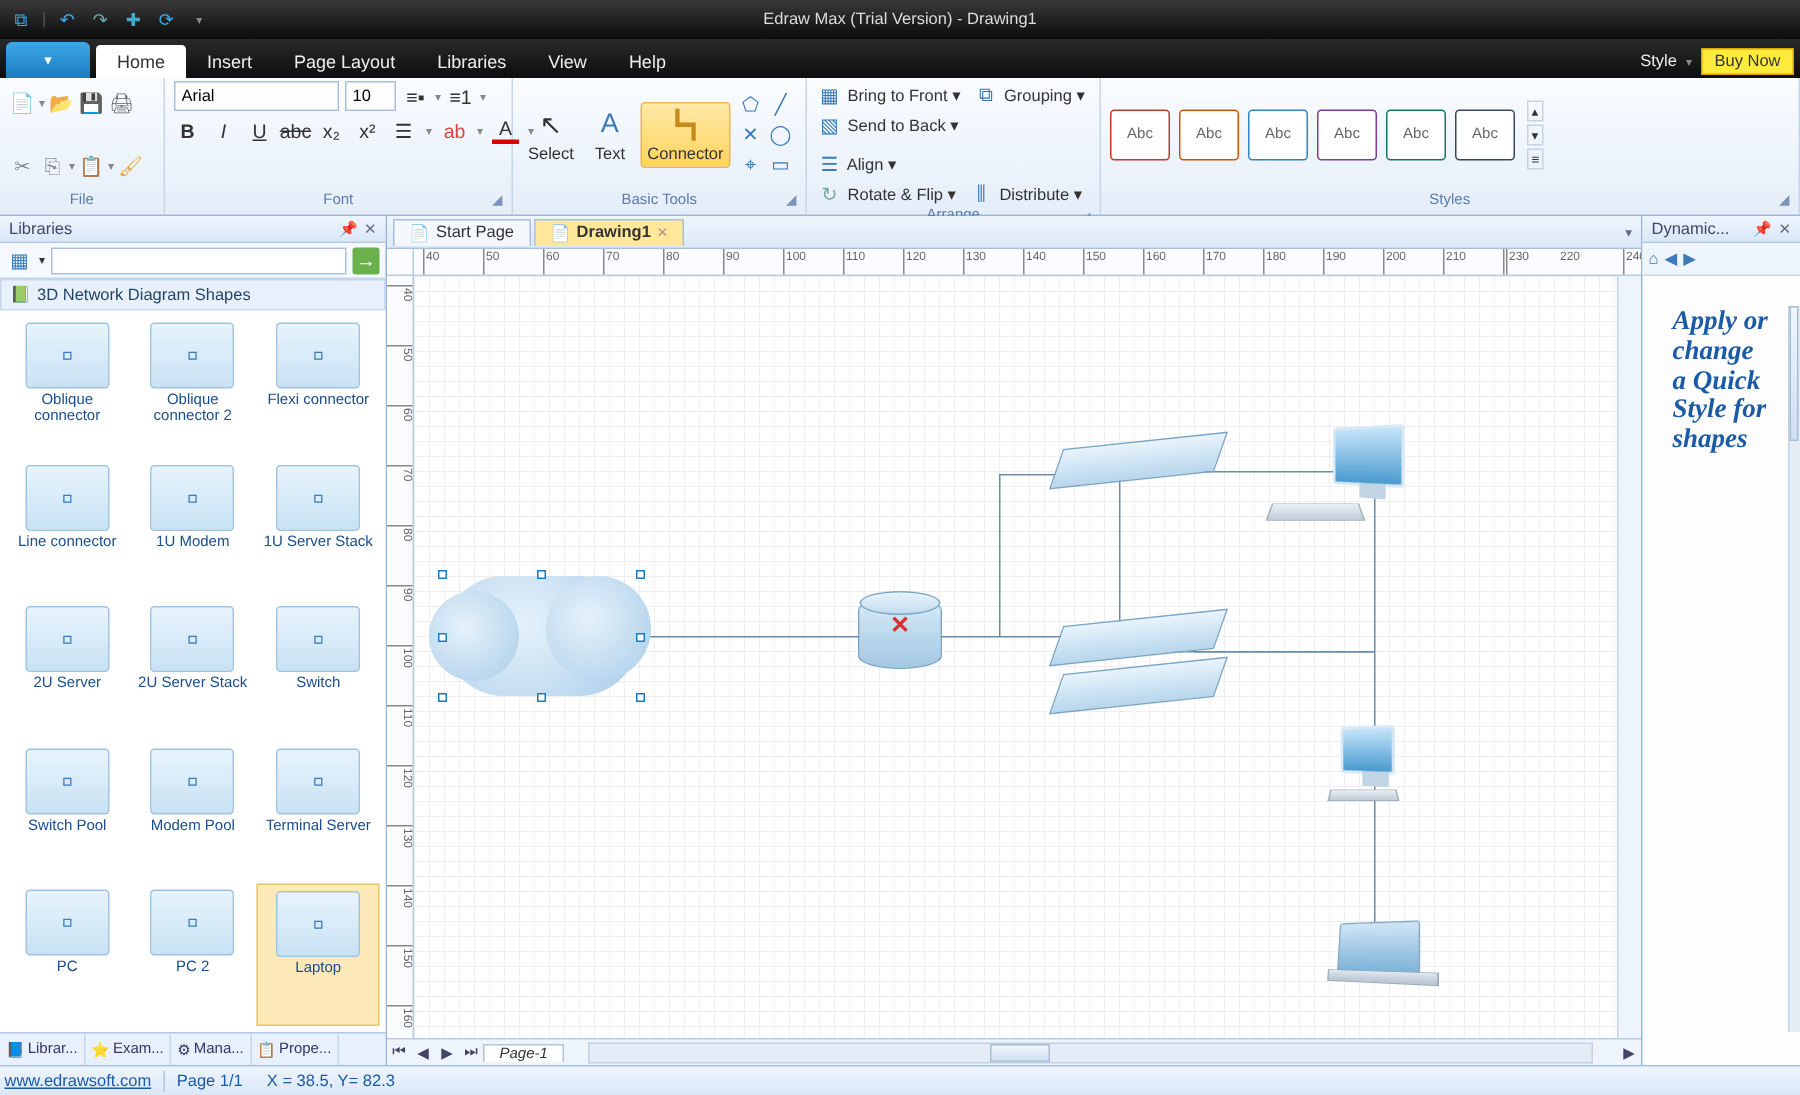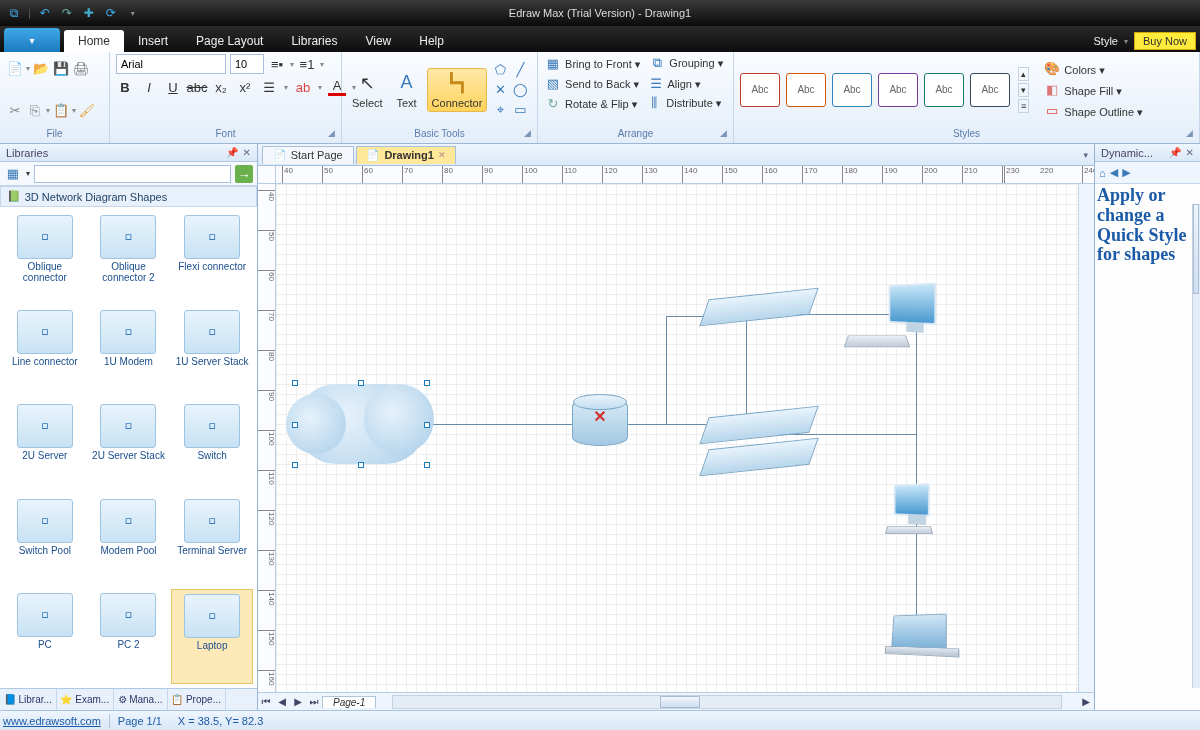--- a/index.html
+++ b/index.html
@@ -91,21 +91,21 @@
 
 .h-scroll { height: 18px; border-top:1px solid #b8cce4; display:flex; align-items:center; background:#eef4fb; font-size:10px; }
 .h-scroll .nav-btn { width: 16px; text-align:center; color:#446; cursor:pointer; }
 .page-tab { padding: 0 10px; background:#fff; border:1px solid #b0c4da; border-bottom:none; font-style:italic; }
 .sb-track { flex:1; background:#e4ecf6; height:14px; margin: 0 16px; position:relative; border:1px solid #c4d2e4; }
 .sb-thumb { position:absolute; height:12px; background:linear-gradient(#f0f6fc,#cfdef0); border:1px solid #a8bcd4; }
 
 
 .help-panel { width: 106px; border-left: 1px solid #96b4d8; background: #fdfdfd; display:flex; flex-direction:column; }
 .help-tools { height: 22px; border-bottom: 1px solid #c4d6ec; display:flex; align-items:center; gap:4px; padding:0 4px; background:#eef5fd; }
-.help-body { flex:1; padding: 2px; overflow:hidden; }
+.help-body { flex:1; padding: 20px; overflow:hidden;font-style:italic; }
 .help-title { font-family: "Times New Roman", serif; font-size: 18px; font-weight: bold; color: #1b5aa6; line-height: 1.1; margin-bottom: 10px; }
 .help-text { font-family: "Times New Roman", serif; font-size: 13px; color: #333; line-height: 1.25; }
 
 
 .statusbar { position: absolute; bottom: 0; left: 0; right: 0; height: 20px; background: linear-gradient(#eef5fd,#d9e7f7); border-top: 1px solid #a6c0de; display: flex; align-items: center; padding: 0 3px; font-size: 11px; color: #1b5aa6; }
 .statusbar a { color: #1b5aa6; text-decoration: underline; }
 .statusbar .sep { width: 1px; height: 14px; background: #b0c4da; margin: 0 8px; }
 .statusbar .right { margin-left: auto; display: flex; align-items: center; gap: 6px; color:#446; }
 .zoom-slider { width: 90px; height: 4px; background:#c4d2e4; position:relative; border-radius:2px; }
 .zoom-slider .knob { position:absolute; left:44px; top:-4px; width:8px; height:12px; background:#8aa6c4; border-radius:2px; }
@@ -230,21 +230,21 @@
         <span class="dlg">◢</span>
       </div>
   </div>
 
   <div class="ribbon-group" style="width:196px;">
     <div class="group-content" style="flex-direction:column; align-items:flex-start; gap:2px; font-size:11px;">
       <div style="display:flex; gap:8px;">
         <span><span class="small-ico" style="color:#3a7ab8;">▦</span> <span>Bring to Front</span> ▾</span>
         <span><span class="small-ico" style="color:#3a7ab8;">⧉</span> <span>Grouping</span> ▾</span>
       </div>
-      <div style="display:flex; gap:8px;">
+      <div style="display:flex; gap:8px;flex-direction:column;">
         <span><span class="small-ico" style="color:#3a7ab8;">▧</span> <span>Send to Back</span> ▾</span>
         <span><span class="small-ico" style="color:#3a7ab8;">☰</span> <span>Align</span> ▾</span>
       </div>
       <div style="display:flex; gap:8px;">
         <span><span class="small-ico" style="color:#7a9;">↻</span> <span>Rotate &amp; Flip</span> ▾</span>
         <span><span class="small-ico" style="color:#3a7ab8;">⫼</span> <span>Distribute</span> ▾</span>
       </div>
     </div>
     <div class="group-label">
         <span>Arrange</span>
@@ -259,25 +259,20 @@
         <div class="abc-box" style="border-color:#d35400;">Abc</div>
         <div class="abc-box" style="border-color:#2e86c1;">Abc</div>
         <div class="abc-box" style="border-color:#7d3c98;">Abc</div>
         <div class="abc-box" style="border-color:#117864;">Abc</div>
         <div class="abc-box" style="border-color:#34495e;">Abc</div>
       </div>
       <div style="display:flex; flex-direction:column; gap:2px; margin-left:4px;">
         <span style="font-size:9px; border:1px solid #c4d2e4; padding:1px 2px; cursor:pointer;">▴</span>
         <span style="font-size:9px; border:1px solid #c4d2e4; padding:1px 2px; cursor:pointer;">▾</span>
         <span style="font-size:9px; border:1px solid #c4d2e4; padding:1px 2px; cursor:pointer;">≡</span>
-      </div>
-      <div style="display:flex; flex-direction:column; gap:3px; margin-left:10px; font-size:11px;">
-        <span><span class="small-ico">🎨</span> <span>Colors</span> ▾</span>
-        <span><span class="small-ico" style="color:#d77;">◧</span> <span>Shape Fill</span> ▾</span>
-        <span><span class="small-ico" style="color:#d44;">▭</span> <span>Shape Outline</span> ▾</span>
       </div>
     </div>
     <div class="group-label">
         <span>Styles</span>
         <span class="dlg">◢</span>
       </div>
   </div>
 </div>
 
 <div class="doc-area">

